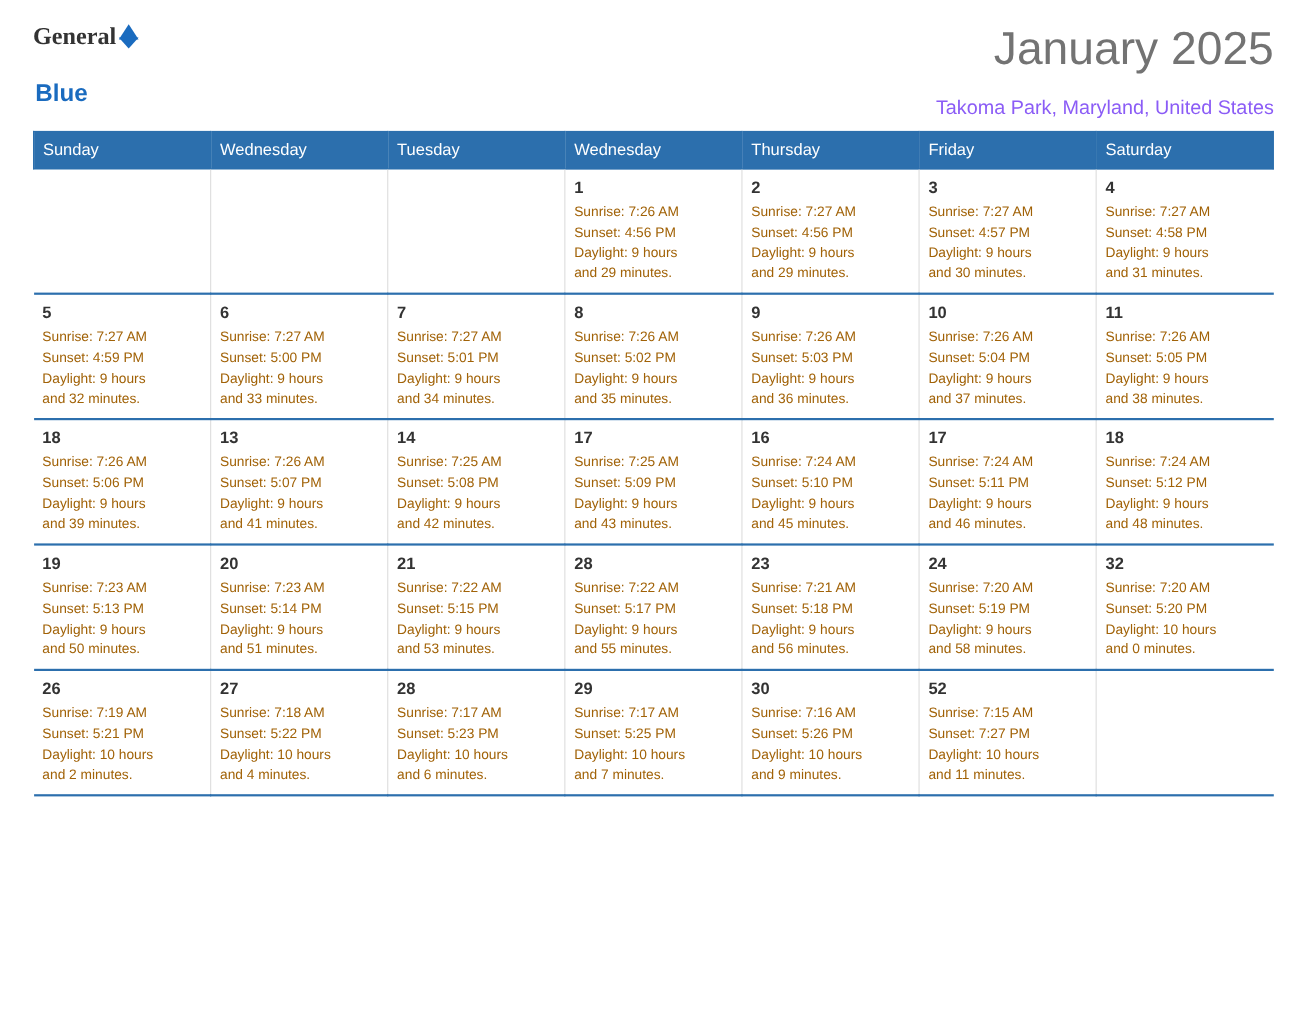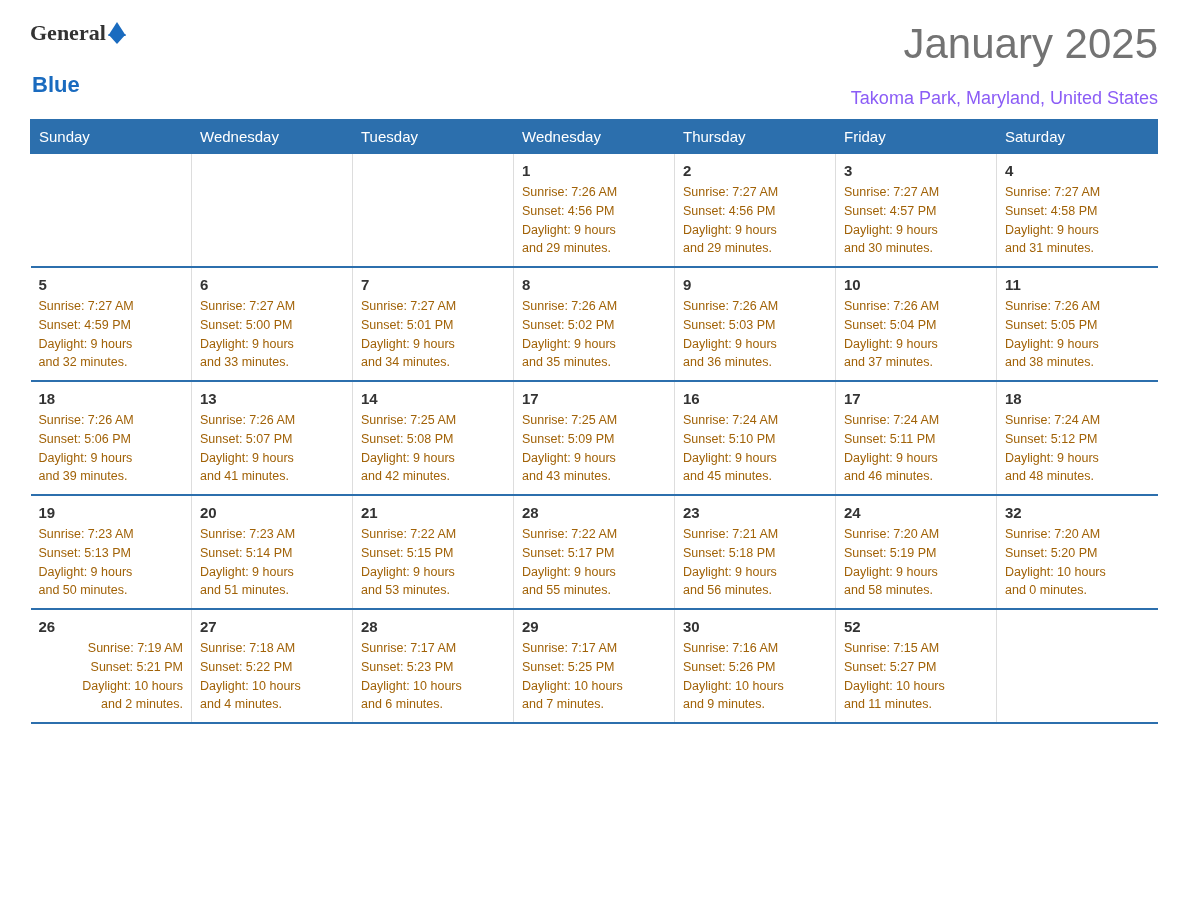--- a/index.html
+++ b/index.html
@@ -305,21 +305,21 @@
           <span class="day-num">32</span>
           <div class="day-info" style="white-space: pre-line;">Sunrise: 7:20 AM
 Sunset: 5:20 PM
 Daylight: 10 hours
 and 0 minutes.</div>
         </td>
       </tr>
       <tr>
         <td>
           <span class="day-num">26</span>
-          <div class="day-info" style="white-space: pre-line; text-align: right;">Sunrise: 7:19 AM
+          <div class="day-info" style="white-space: pre-line;">Sunrise: 7:19 AM
 Sunset: 5:21 PM
 Daylight: 10 hours
 and 2 minutes.</div>
         </td>
         <td>
           <span class="day-num">27</span>
           <div class="day-info" style="white-space: pre-line;">Sunrise: 7:18 AM
 Sunset: 5:22 PM
 Daylight: 10 hours
 and 4 minutes.</div>
@@ -341,20 +341,20 @@
         <td>
           <span class="day-num">30</span>
           <div class="day-info" style="white-space: pre-line;">Sunrise: 7:16 AM
 Sunset: 5:26 PM
 Daylight: 10 hours
 and 9 minutes.</div>
         </td>
         <td>
           <span class="day-num">52</span>
           <div class="day-info" style="white-space: pre-line;">Sunrise: 7:15 AM
-Sunset: 5:27 PM
+Sunset: 7:27 PM
 Daylight: 10 hours
 and 11 minutes.</div>
         </td>
         <td class="empty-cell"></td>
       </tr>
     </tbody>
 </table>
 
 </body></html>

